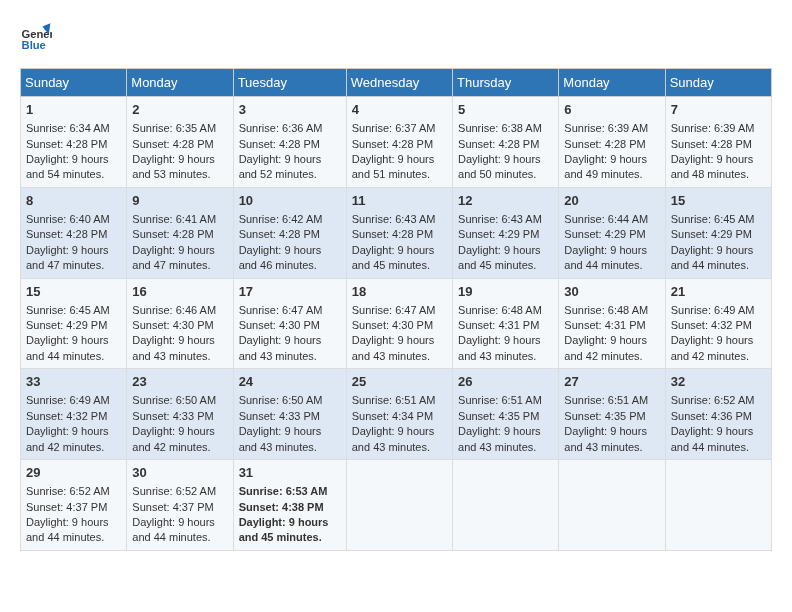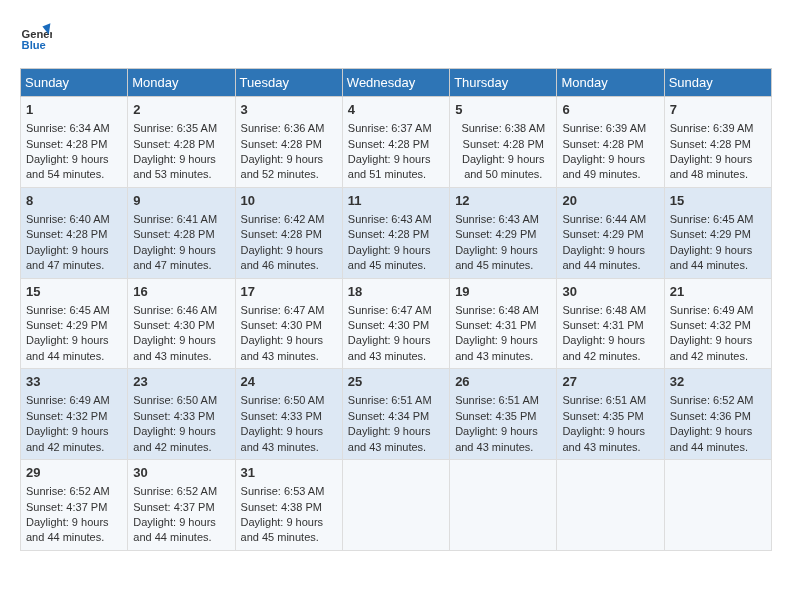--- a/index.html
+++ b/index.html
@@ -134,21 +134,21 @@
         </td>
         <td>
           <span class="day-num">4</span>
           <div class="day-info" style="white-space: pre-line;">Sunrise: 6:37 AM
 Sunset: 4:28 PM
 Daylight: 9 hours
 and 51 minutes.</div>
         </td>
         <td>
           <span class="day-num">5</span>
-          <div class="day-info" style="white-space: pre-line; text-align: center;">Sunrise: 6:38 AM
+          <div class="day-info" style="white-space: pre-line;">Sunrise: 6:38 AM
 Sunset: 4:28 PM
 Daylight: 9 hours
 and 50 minutes.</div>
         </td>
         <td>
           <span class="day-num">6</span>
           <div class="day-info" style="white-space: pre-line;">Sunrise: 6:39 AM
 Sunset: 4:28 PM
 Daylight: 9 hours
 and 49 minutes.</div>
@@ -324,21 +324,21 @@
         </td>
         <td>
           <span class="day-num">30</span>
           <div class="day-info" style="white-space: pre-line;">Sunrise: 6:52 AM
 Sunset: 4:37 PM
 Daylight: 9 hours
 and 44 minutes.</div>
         </td>
         <td>
           <span class="day-num">31</span>
-          <div class="day-info" style="white-space: pre-line;">Sunrise: 6:53 AM
+          <div class="day-info" style="white-space: pre-line; font-weight: bold;">Sunrise: 6:53 AM
 Sunset: 4:38 PM
 Daylight: 9 hours
 and 45 minutes.</div>
         </td>
         <td></td>
         <td></td>
         <td></td>
         <td></td>
       </tr>
     </tbody>

